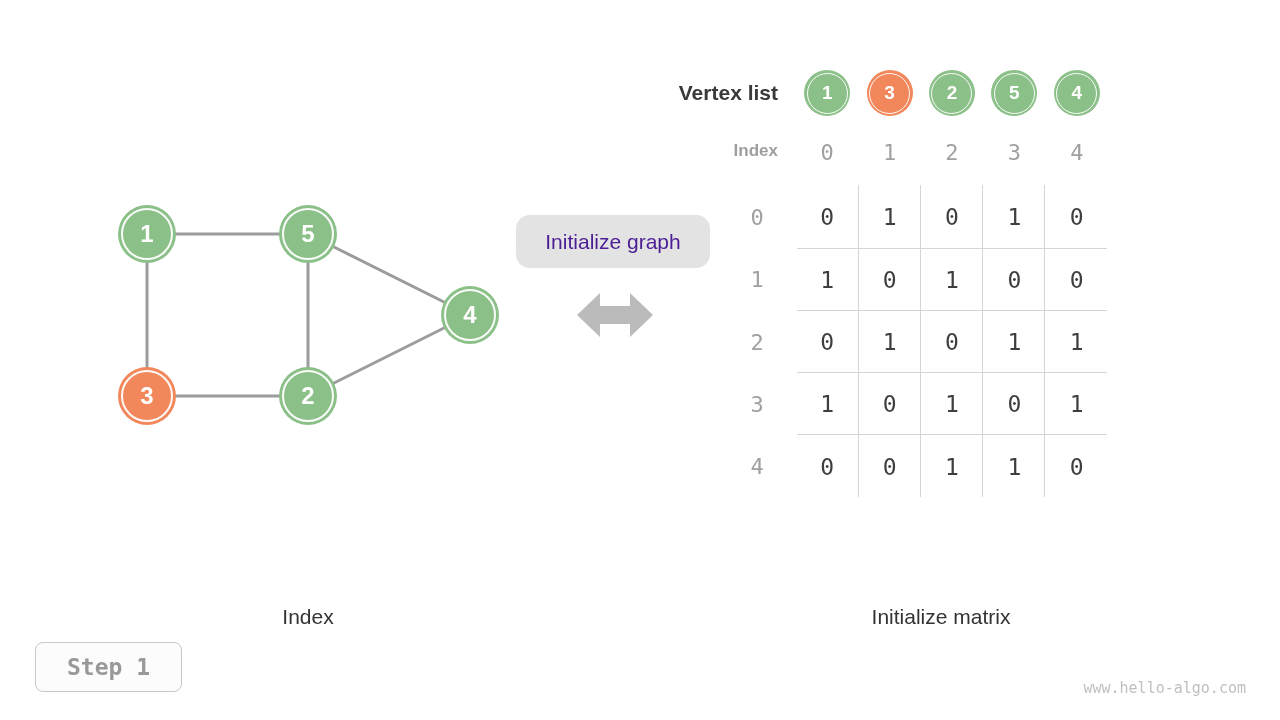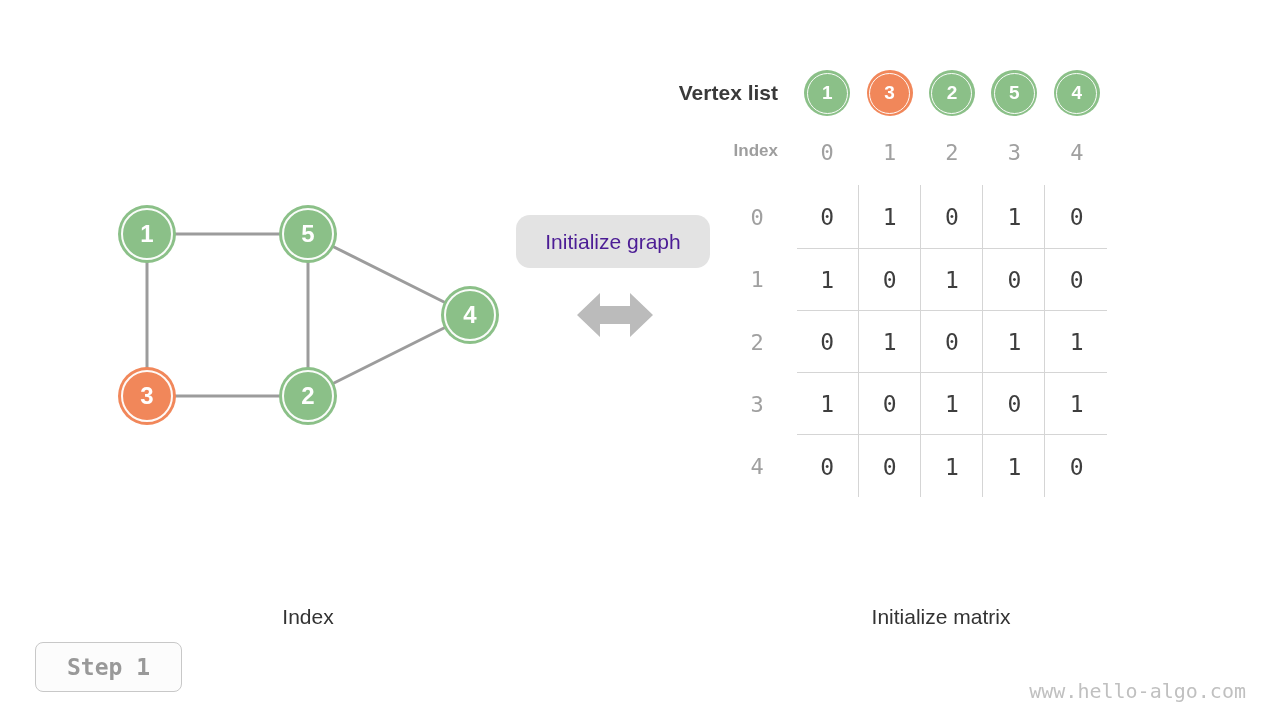--- a/index.html
+++ b/index.html
@@ -143,21 +143,21 @@
     background: #fcfcfc;
     border: 1.5px solid #c8c8c8;
     border-radius: 8px;
     display: flex; align-items: center; justify-content: center;
     font-size: 23px; font-weight: 700;
     color: #999999;
   }
   #watermark {
     position: absolute;
     right: 34px; top: 679px;
-    font-size: 20px;
+    font-size: 15px;
     color: #c0c0c0;
   }
 </style>
 </head>
 <body>
 
 <div id="canvas">
 
   <svg id="edges-svg">
     <line x1="147" y1="234" x2="308" y2="234"></line>

